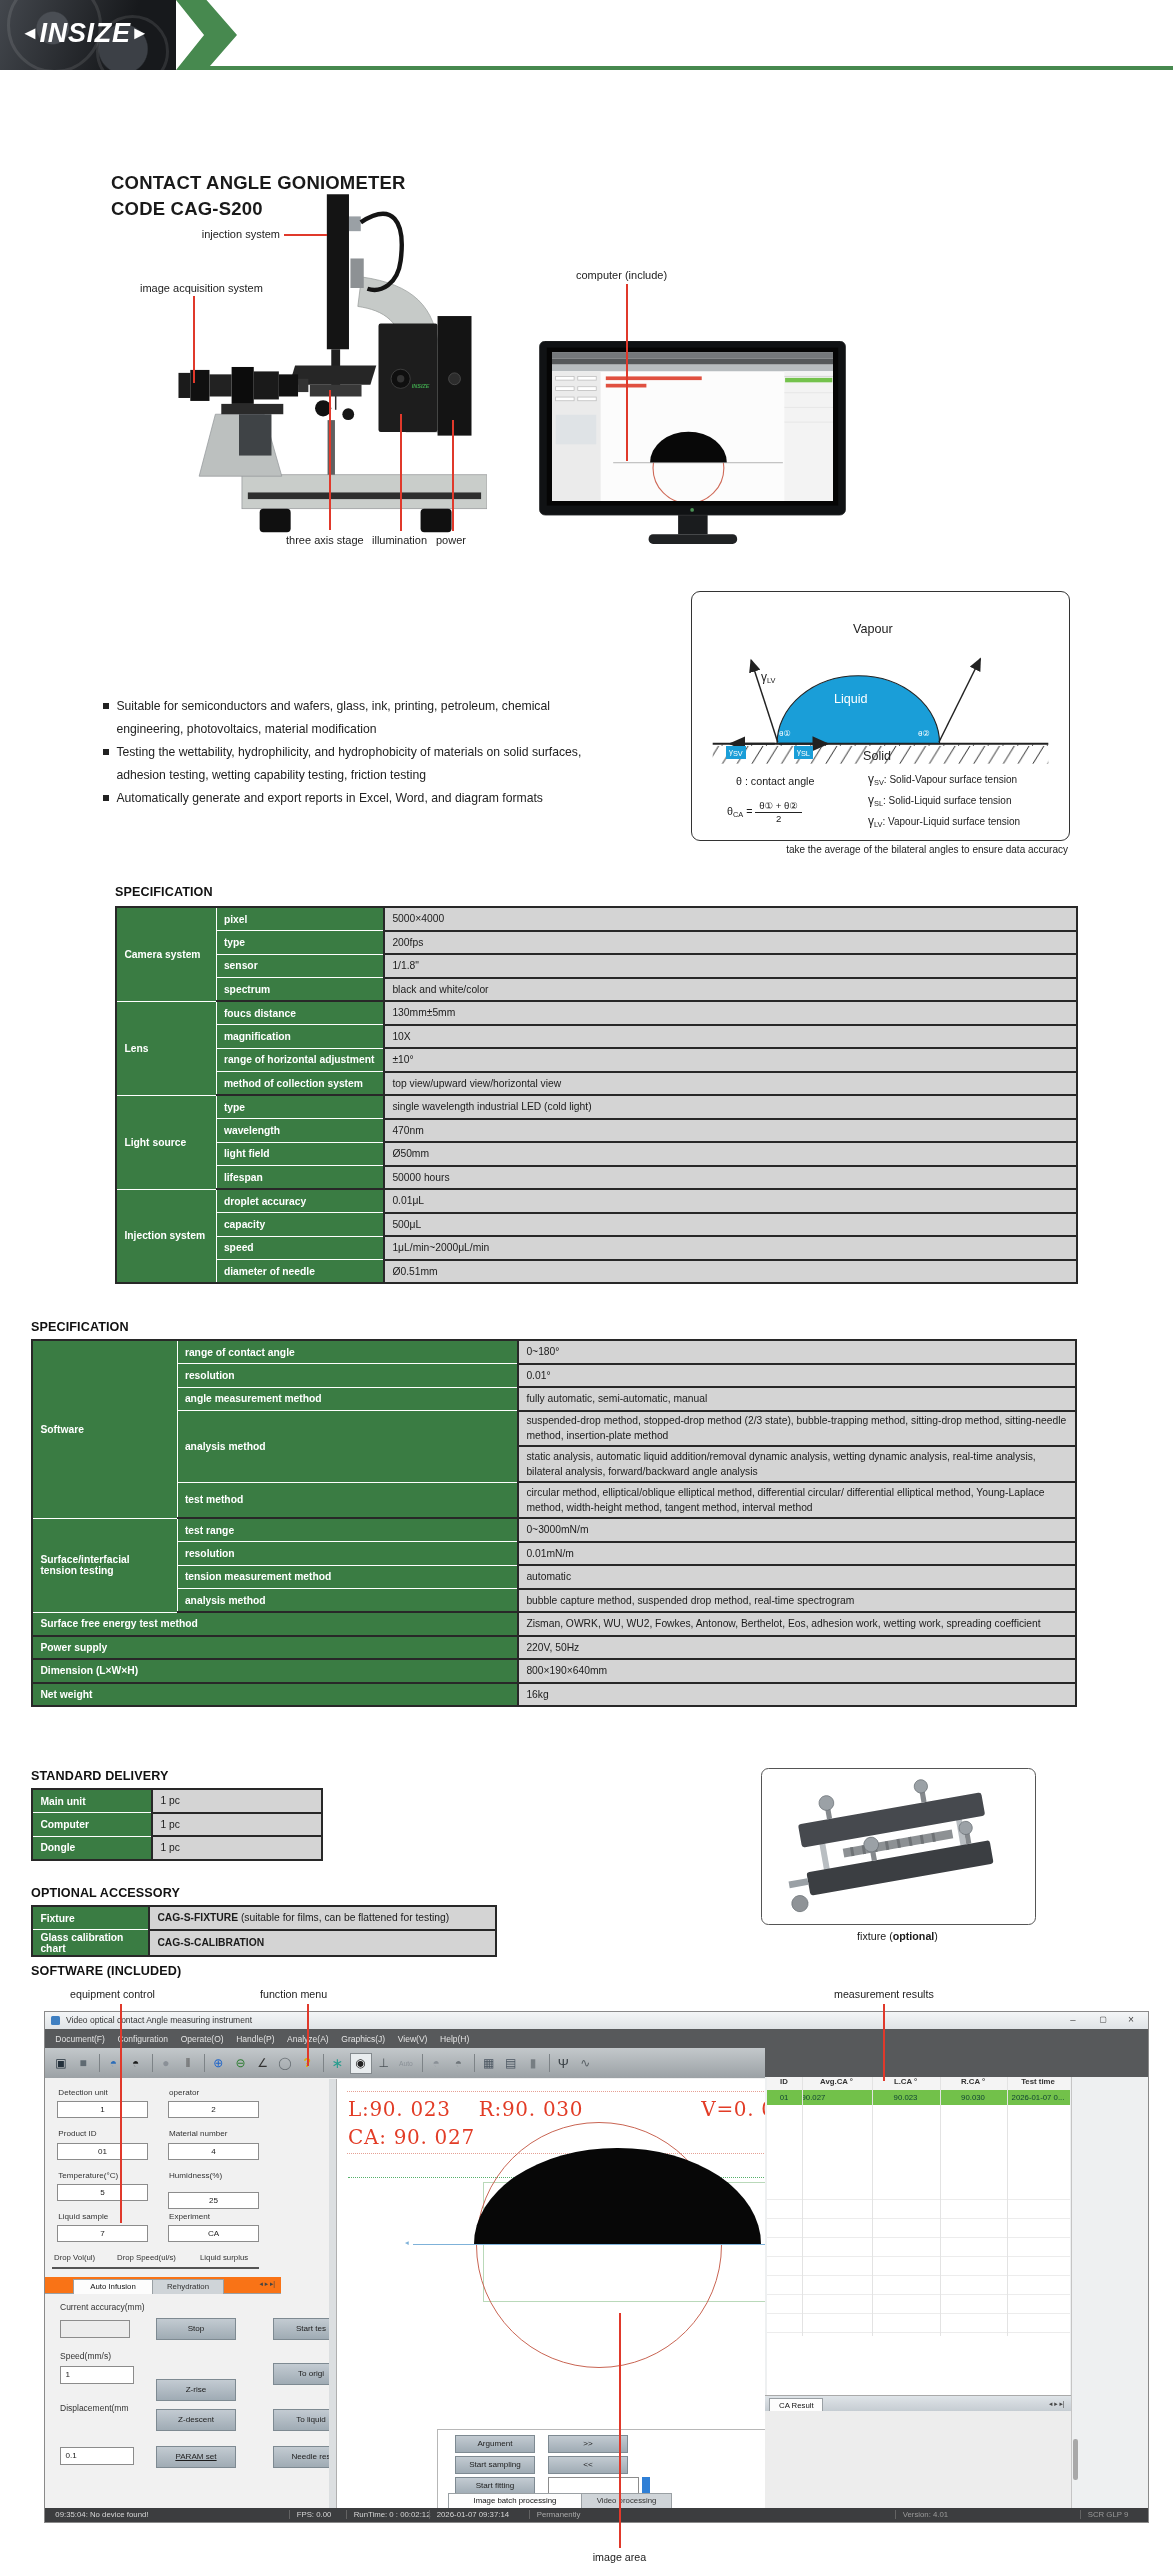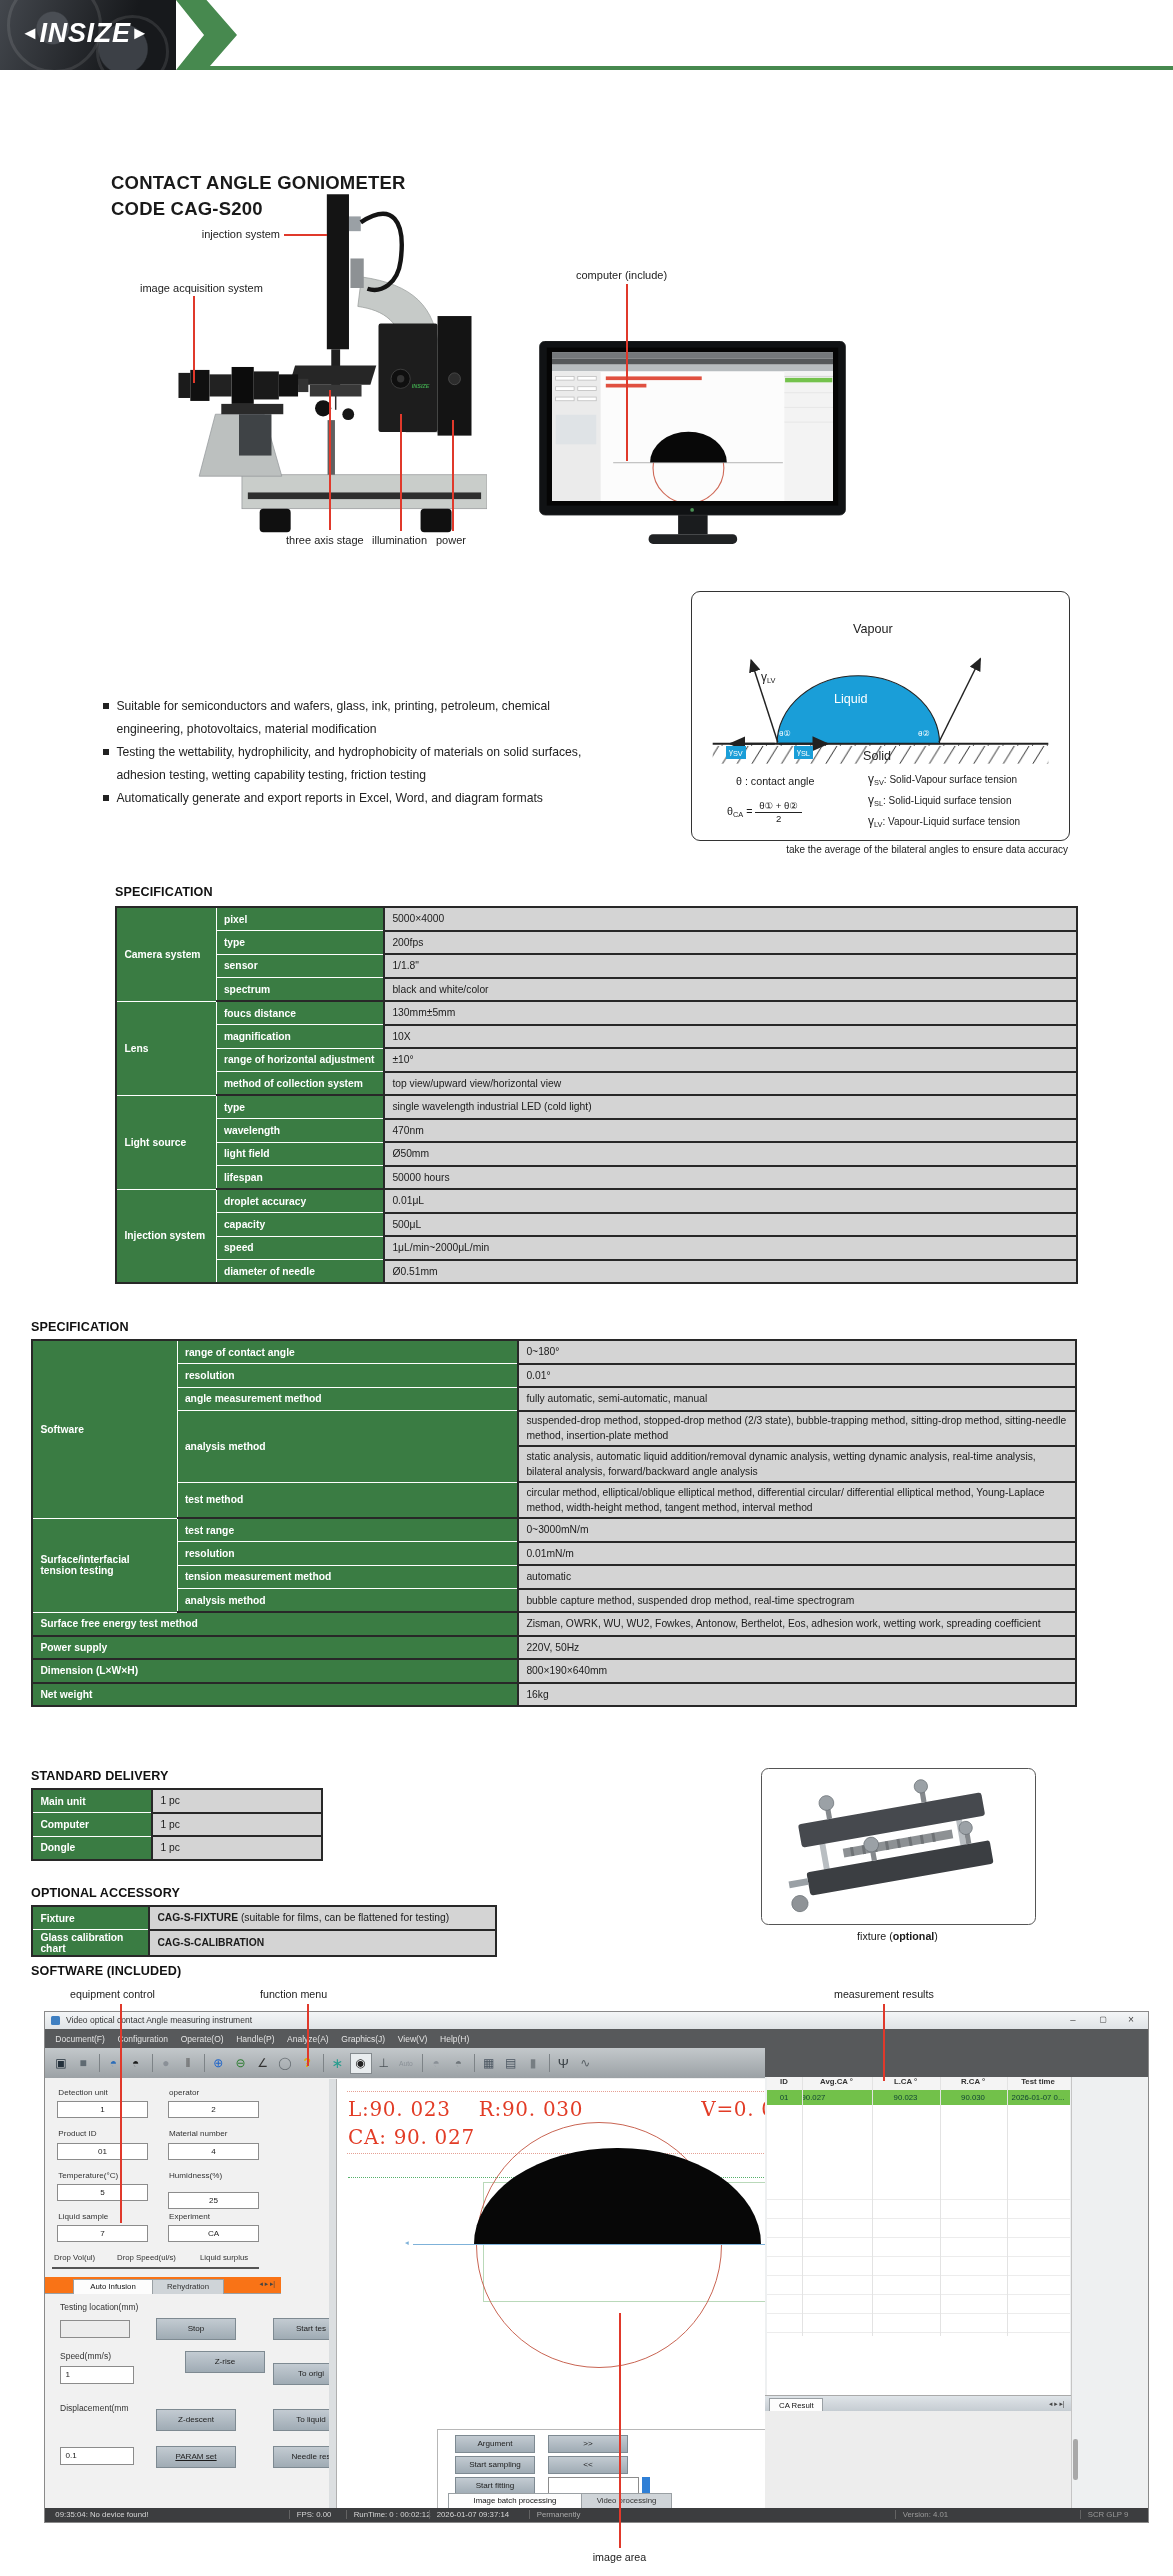--- a/index.html
+++ b/index.html
@@ -522,27 +522,27 @@
       <span class="flabel" style="position:absolute;left:9px;top:174px;font-size:7.8px;">Drop Vol(ul)</span>
       <span class="flabel" style="position:absolute;left:72px;top:174px;font-size:7.8px;">Drop Speed(ul/s)</span>
       <span class="flabel" style="position:absolute;left:155px;top:174px;font-size:7.8px;">Liquid surplus</span>
       <div style="position:absolute;left:7.4px;top:188px;width:207px;height:1.5px;background:#555;"></div>
 
       <div style="position:absolute;left:0;top:198px;width:236px;height:16.3px;background:#f97316;border-bottom:0.7px solid #9aa0a4;">
         <span class="tab tabon" style="position:absolute;left:28px;top:1.5px;width:78px;">Auto Infusion</span>
         <span class="tab taboff" style="position:absolute;left:107px;top:1.5px;width:70px;">Rehydration</span>
         <span style="position:absolute;right:6px;top:3px;font-size:6.7px;color:#444;">◂ ▸ ▸|</span>
       </div>
-      <span class="flabel" style="position:absolute;left:15px;top:223px;font-size:8.5px;">Testing location(mm)</span>
+      <span class="flabel" style="position:absolute;left:15px;top:223px;font-size:8.5px;">Current accuracy(mm)</span>
       <div class="inbox" style="position:absolute;left:15px;top:241px;width:68px;height:16.3px;background:#ececec;"></div>
       <div class="btn" style="position:absolute;left:111px;top:239px;width:78px;height:20px;line-height:20px;">Stop</div>
       <div class="btn" style="position:absolute;left:228px;top:239px;width:74px;height:20px;line-height:20px;">Start tes</div>
       <span class="flabel" style="position:absolute;left:15px;top:272px;font-size:8.5px;">Speed(mm/s)</span>
       <div class="inbox" style="position:absolute;left:15px;top:287px;width:68px;height:16.3px;text-align:left;padding-left:4.4px;">1</div>
-      <div class="btn" style="position:absolute;left:111px;top:272px;width:78px;height:20px;line-height:20px;margin-left:29px;">Z-rise</div>
+      <div class="btn" style="position:absolute;left:111px;top:300px;width:78px;height:20px;line-height:20px;">Z-rise</div>
       <div class="btn" style="position:absolute;left:228px;top:284px;width:74px;height:20px;line-height:20px;">To origi</div>
       <span class="flabel" style="position:absolute;left:15px;top:324px;font-size:8.5px;">Displacement(mm</span>
       <div class="btn" style="position:absolute;left:111px;top:330px;width:78px;height:20px;line-height:20px;">Z-descent</div>
       <div class="btn" style="position:absolute;left:228px;top:330px;width:74px;height:20px;line-height:20px;">To liquid</div>
       <div class="inbox" style="position:absolute;left:15px;top:368px;width:68px;height:16.3px;text-align:left;padding-left:4.4px;">0.1</div>
       <div class="btn" style="position:absolute;left:111px;top:367px;width:78px;height:20px;line-height:20px;text-decoration:underline;">PARAM set</div>
       <div class="btn" style="position:absolute;left:228px;top:367px;width:74px;height:20px;line-height:20px;">Needle res</div>
     </div>
     <div class="awabs" style="left:284px;top:67px;width:7.4px;height:429px;background:#dcdfe1;border-right:0.7px solid #b0b0b0;"></div>
 

